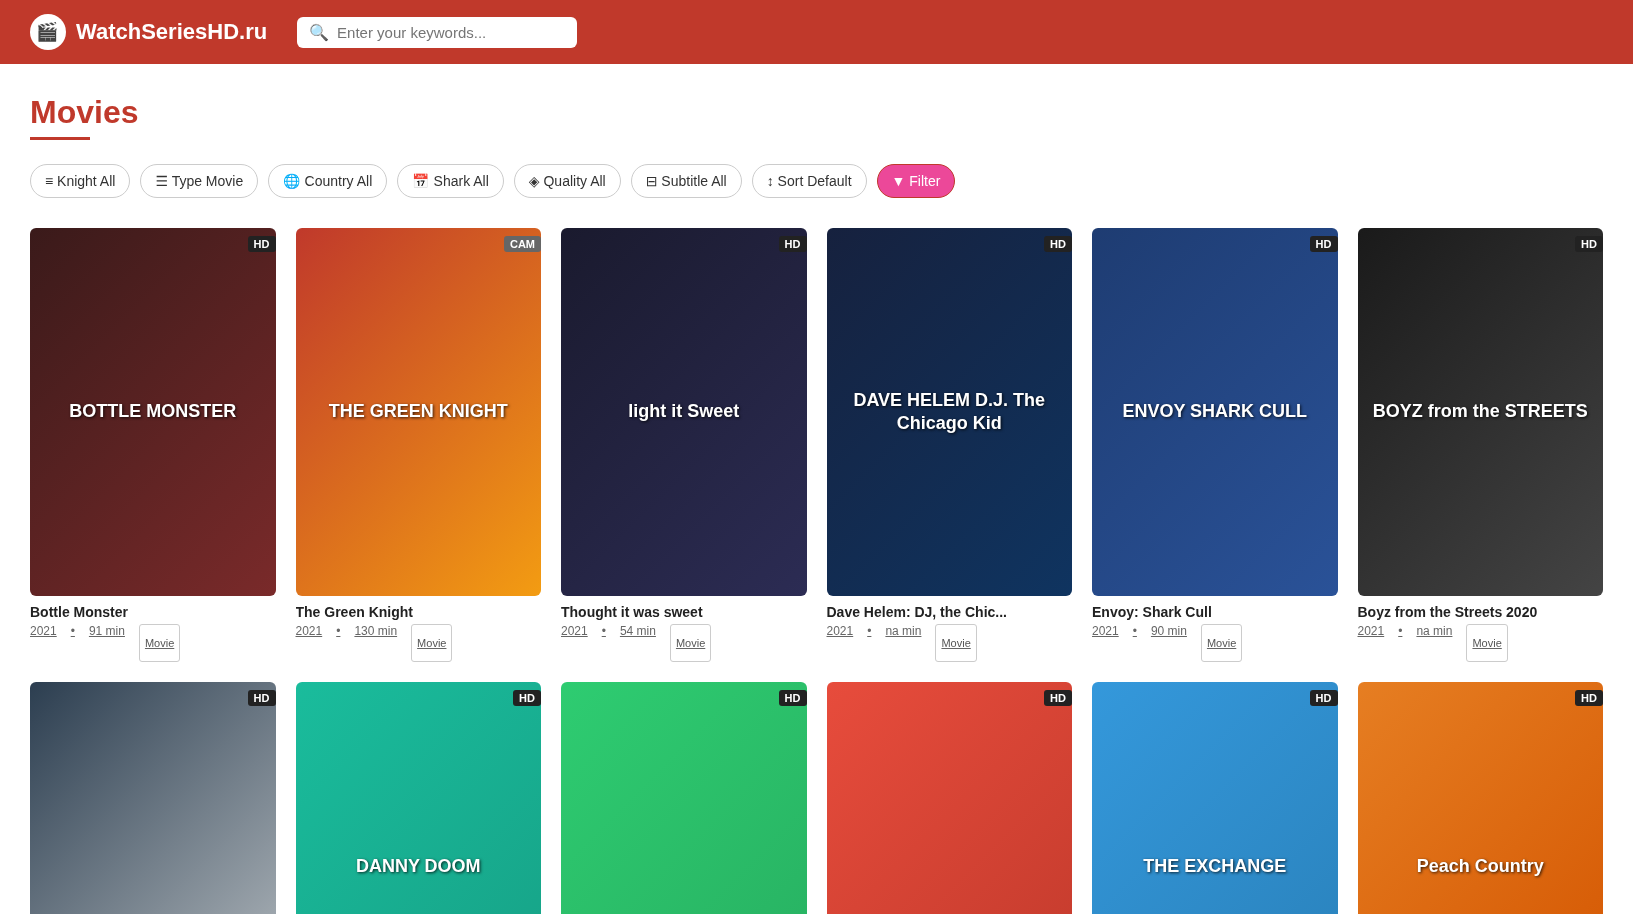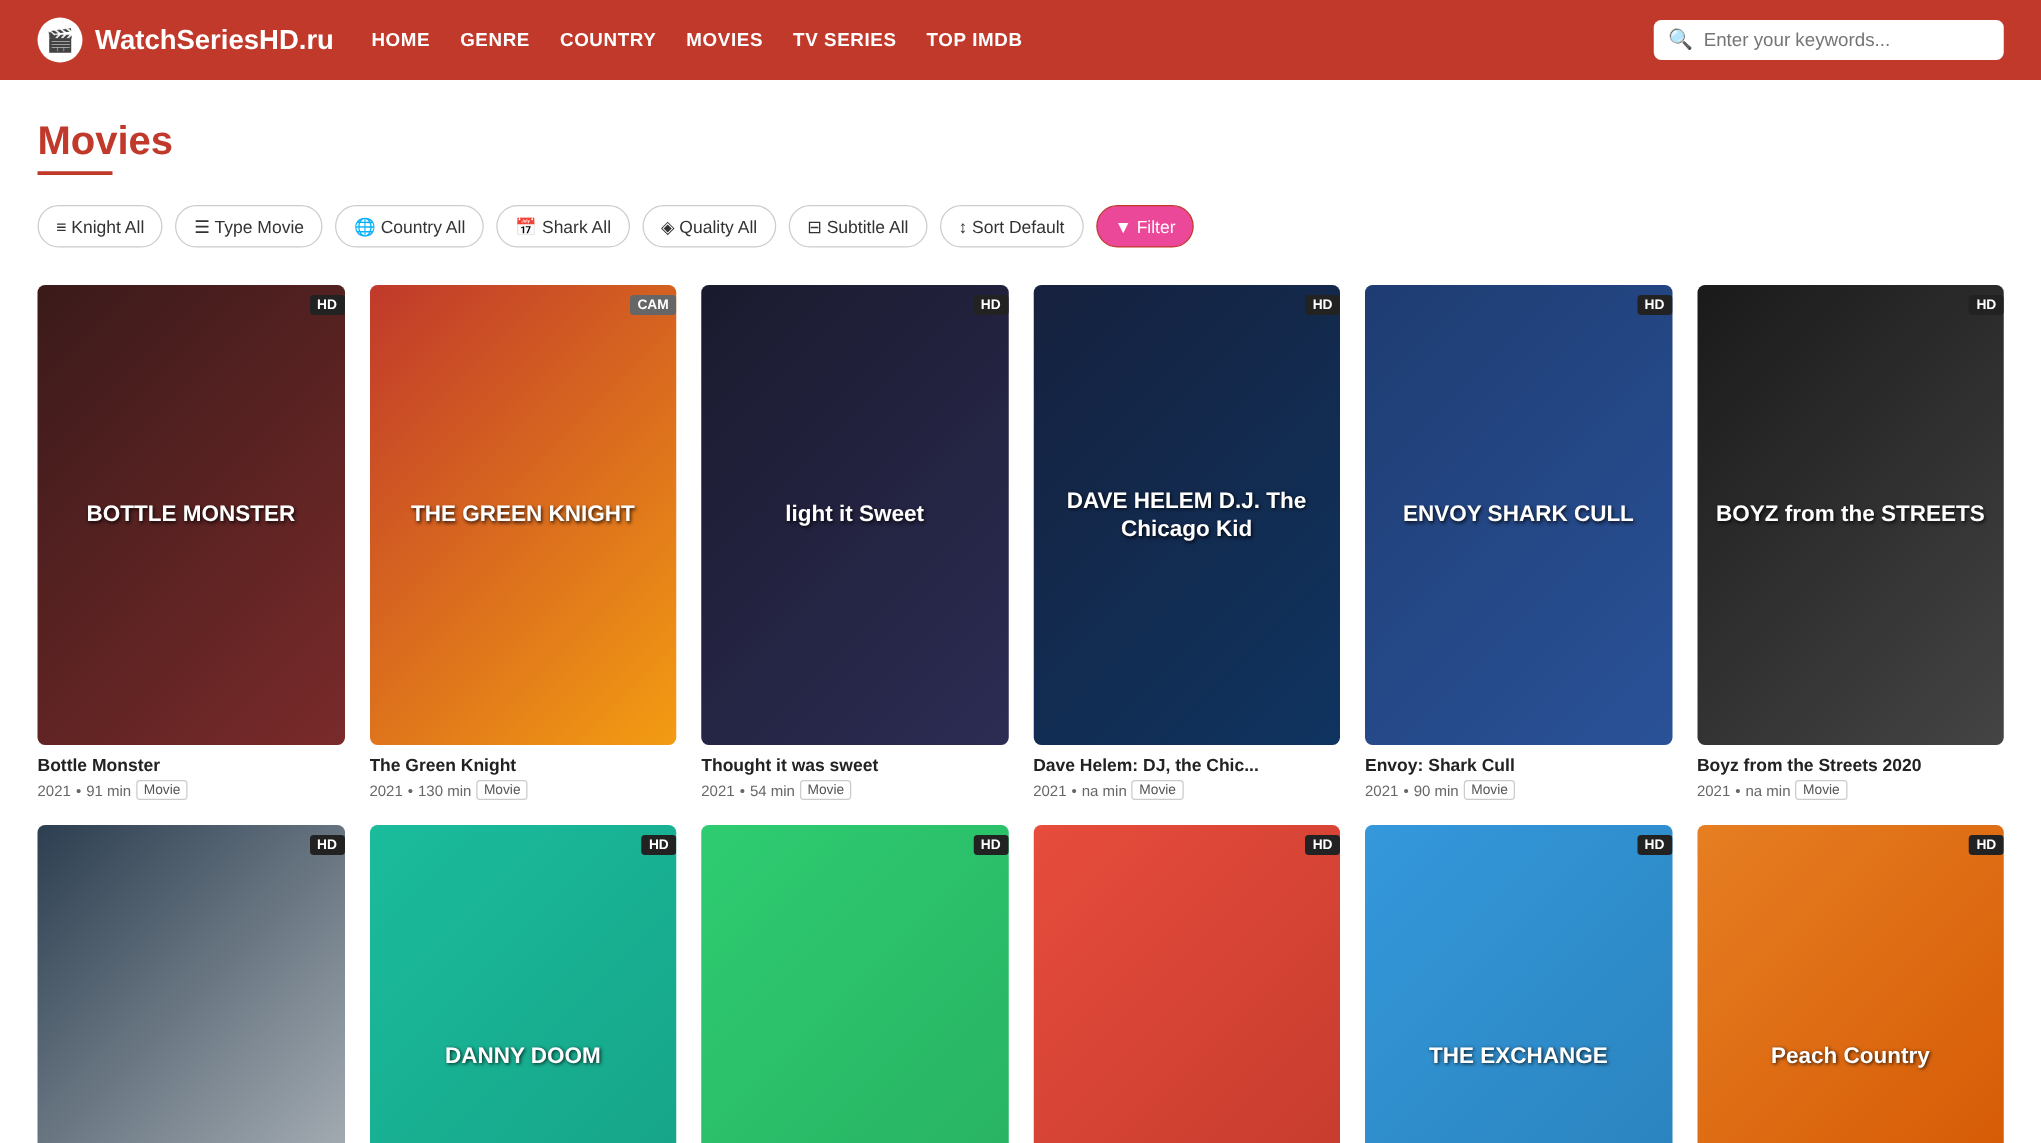--- a/index.html
+++ b/index.html
@@ -137,29 +137,30 @@
       font-size: 14px;
       font-weight: 600;
       color: #222;
       margin-bottom: 4px;
       white-space: nowrap;
       overflow: hidden;
       text-overflow: ellipsis;
     }
     .movie-meta {
       display: flex;
-      align-items: flex-end;
-      gap: 4px;
+      align-items: flex-start;
+      gap: 14px;
       font-size: 12px;
       color: #666;
+      text-decoration: underline;
     }
     .movie-type-badge {
       border: 1px solid #ccc;
       border-radius: 3px;
-      padding: 1px 5px;
+      padding: 12px 5px;
       font-size: 11px;
       color: #555;
     }
 
     
     .bg1 { background: linear-gradient(135deg, #3a1a1a 0%, #7a2a2a 100%); }
     .bg2 { background: linear-gradient(135deg, #c0392b 0%, #f39c12 100%); }
     .bg3 { background: linear-gradient(135deg, #1a1a2e 0%, #2c2c54 100%); }
     .bg4 { background: linear-gradient(135deg, #16213e 0%, #0f3460 100%); }
     .bg5 { background: linear-gradient(135deg, #1e3c72 0%, #2a5298 100%); }
@@ -193,28 +194,20 @@
     .quality-badge-cam { background: #666; }
   </style>
 </head>
 <body>
 
 <header>
   <div class="logo">
     <div class="logo-icon">🎬</div>
     <span>WatchSeriesHD.ru</span>
   </div>
-  <nav id="main-nav">
-      <a>HOME</a>
-      <a>GENRE</a>
-      <a>COUNTRY</a>
-      <a>MOVIES</a>
-      <a>TV SERIES</a>
-      <a>TOP IMDB</a>
-    </nav>
   <div class="search-box">
     <span class="search-icon-svg">🔍</span>
     <input type="text" placeholder="Enter your keywords..." style="">
   </div>
 </header>
 
 <main>
   <h1 class="page-title">Movies</h1>
   <div class="title-underline"></div>
 

